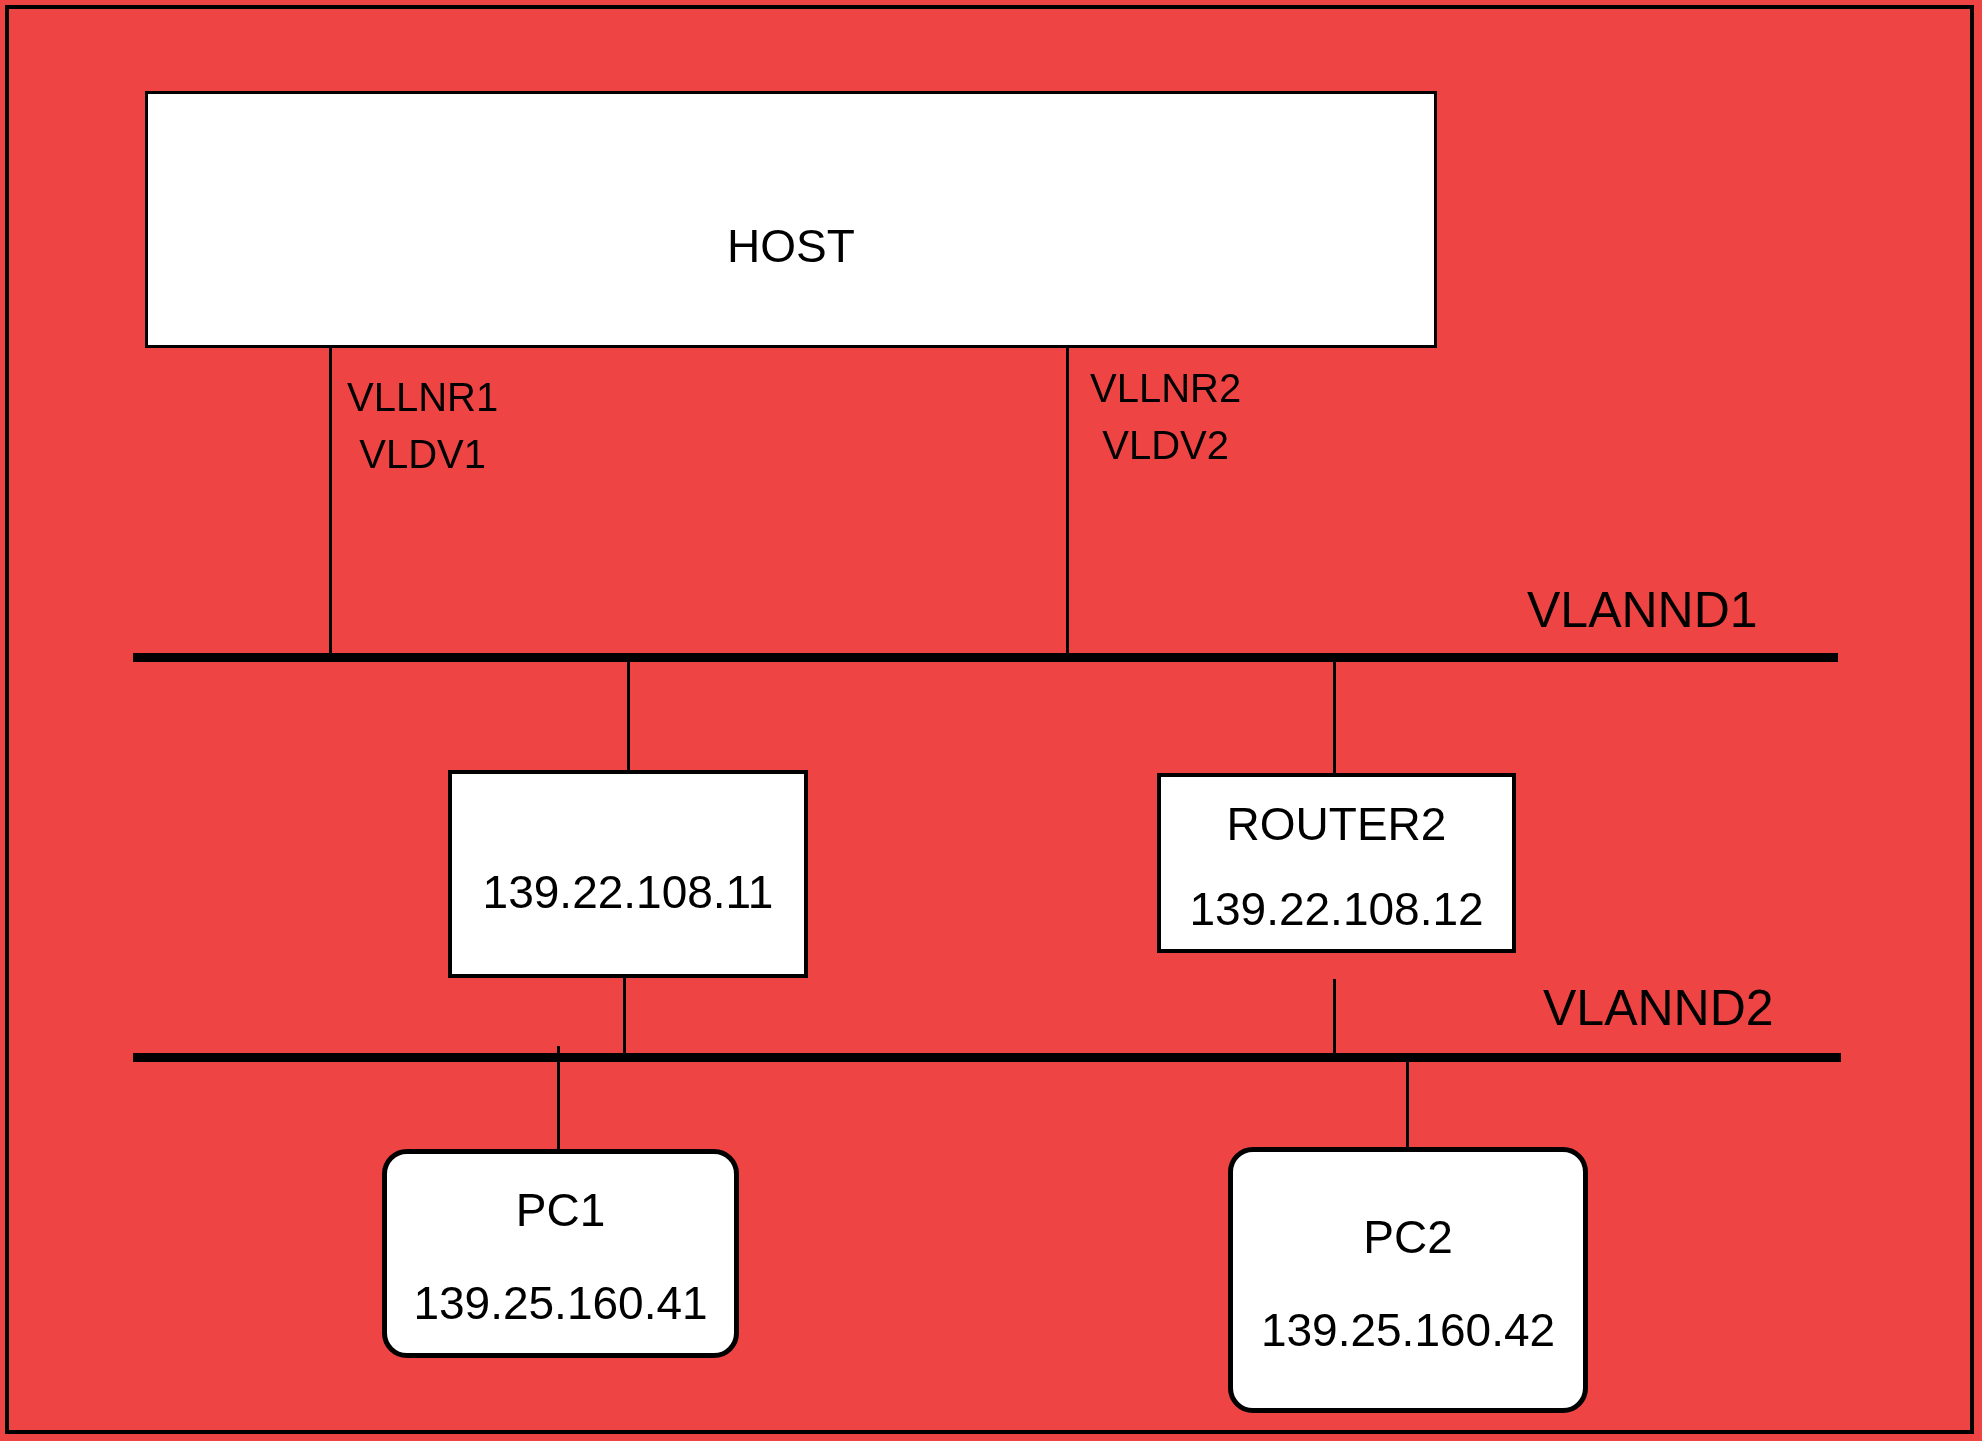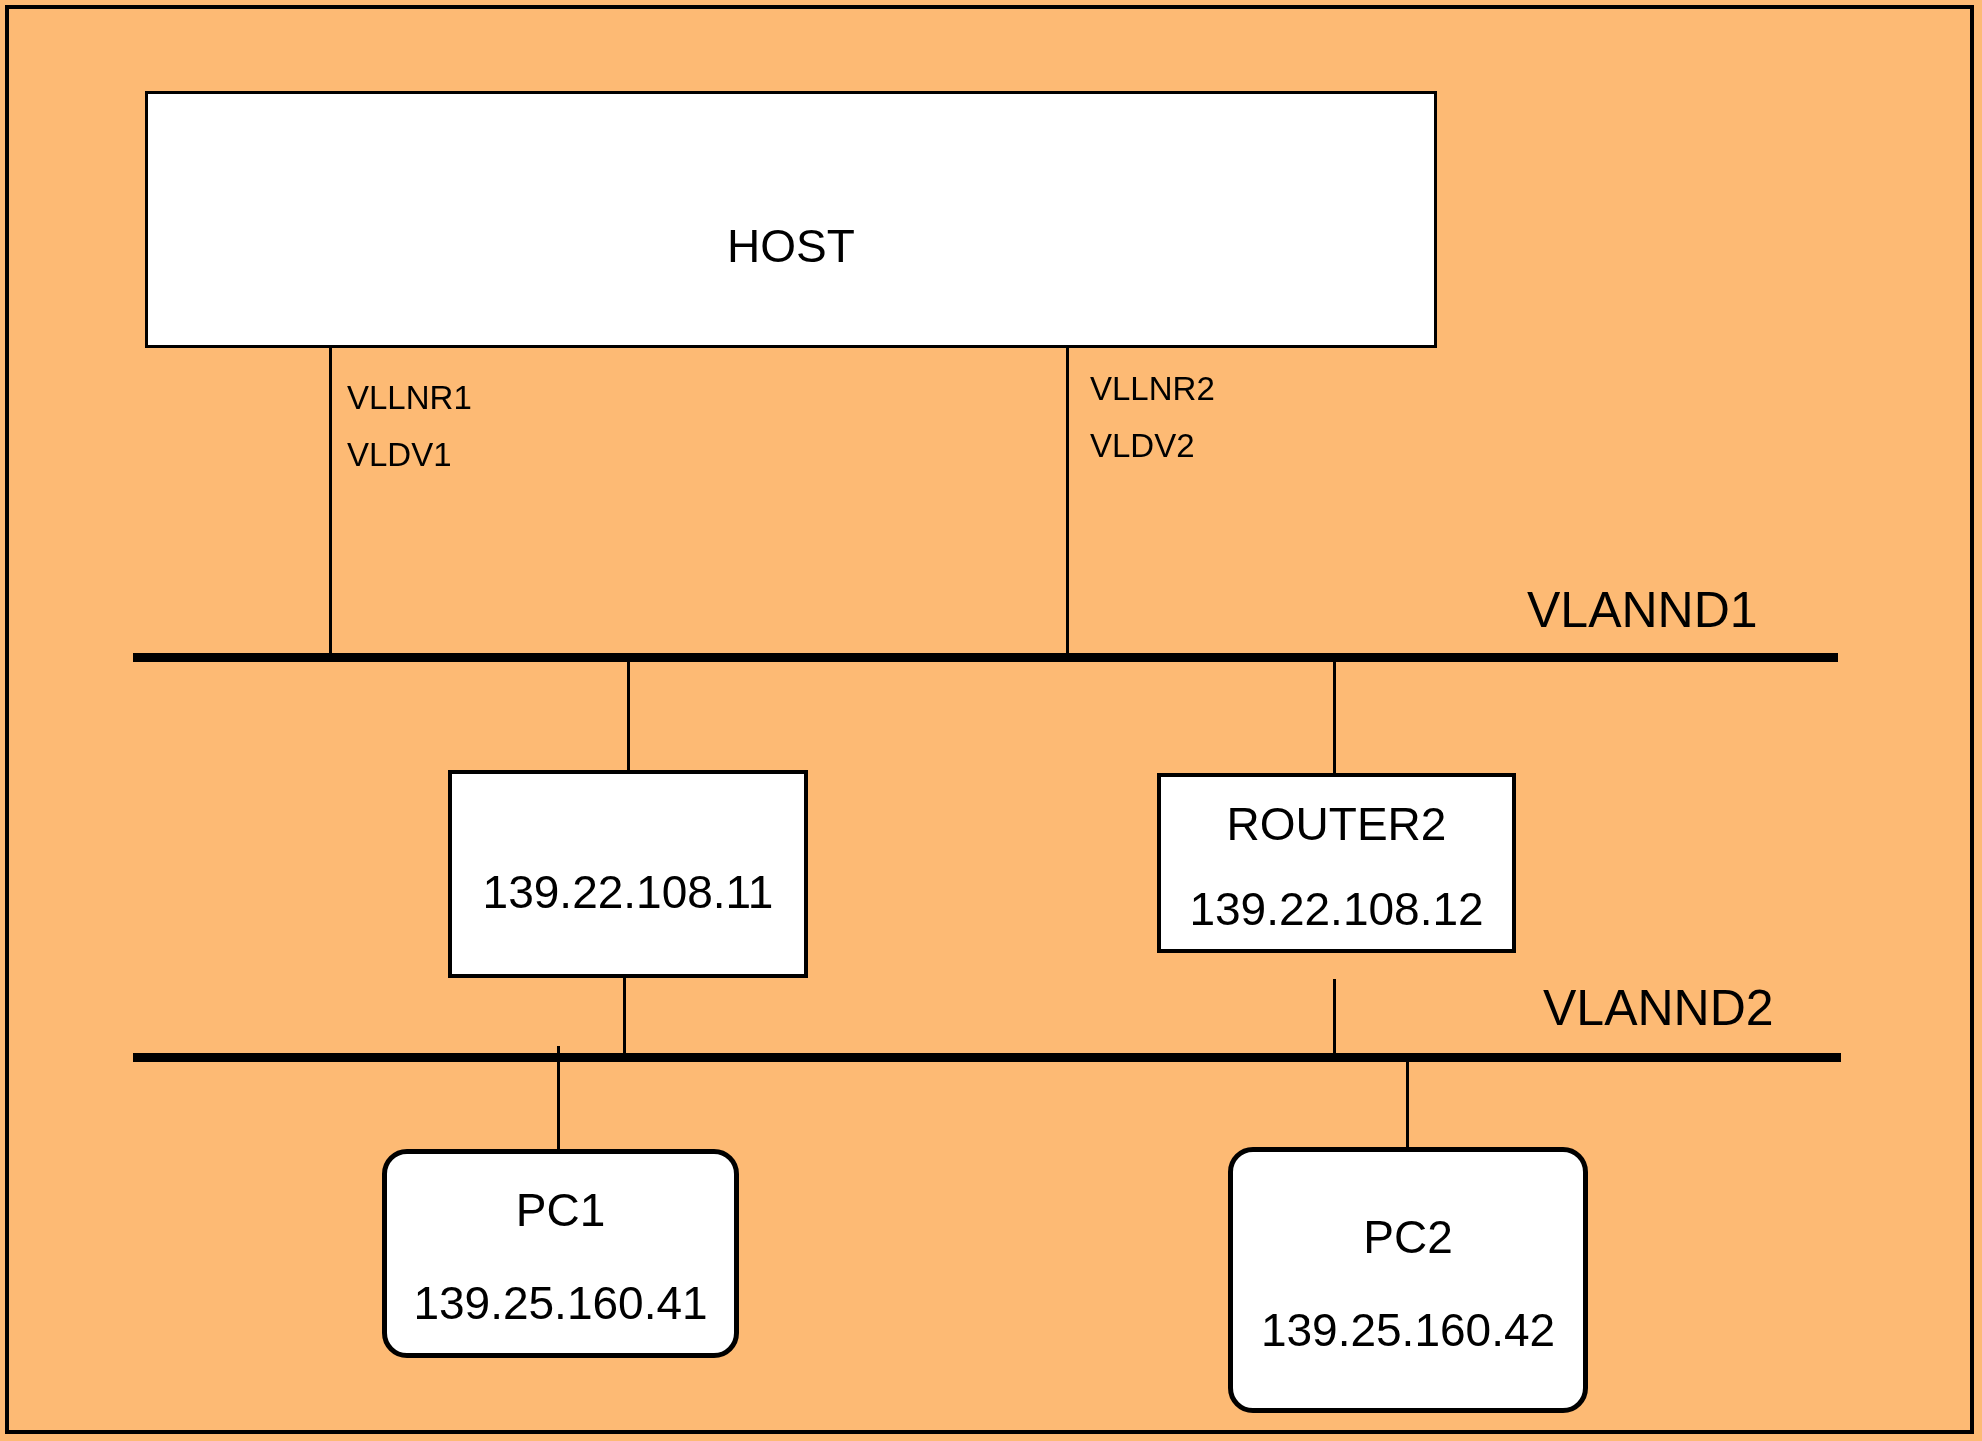--- a/index.html
+++ b/index.html
@@ -2,21 +2,21 @@
 <html><head>
 <meta charset="utf-8">
 <style>
   * { box-sizing: border-box; margin: 0; padding: 0; }
   html, body { background: #ffffff; }
   body { font-family: "Liberation Sans", sans-serif; color: #000000; }
   #canvas {
     position: relative;
     width: 1982px;
     height: 1441px;
-    background: #fdba74;
+    background: #ef4444;
     overflow: hidden;
   }
   .outer-border {
     position: absolute;
     left: 5px; top: 5px;
     width: 1969px; height: 1429px;
     border: 4px solid #000000;
   }
   .node-box {
     position: absolute;
@@ -58,23 +58,24 @@
   .line-pc2    { left: 1406px; top: 1058px; height: 91px; }
   .bus {
     position: absolute;
     height: 9px;
     background: #000000;
   }
   .bus-1 { left: 133px; top: 653px;  width: 1705px; }
   .bus-2 { left: 133px; top: 1053px; width: 1708px; }
   .link-label {
     position: absolute;
-    font-size: 33px;
+    font-size: 40px;
     line-height: 57px;
     white-space: nowrap;
+    text-align: center;
   }
   .link-label-1 { left: 347px;  top: 369px; }
   .link-label-2 { left: 1090px; top: 360px; }
   .bus-label {
     position: absolute;
     font-size: 50px;
     line-height: 57px;
     white-space: nowrap;
   }
   .bus-label-1 { left: 1527px; top: 582px; }

